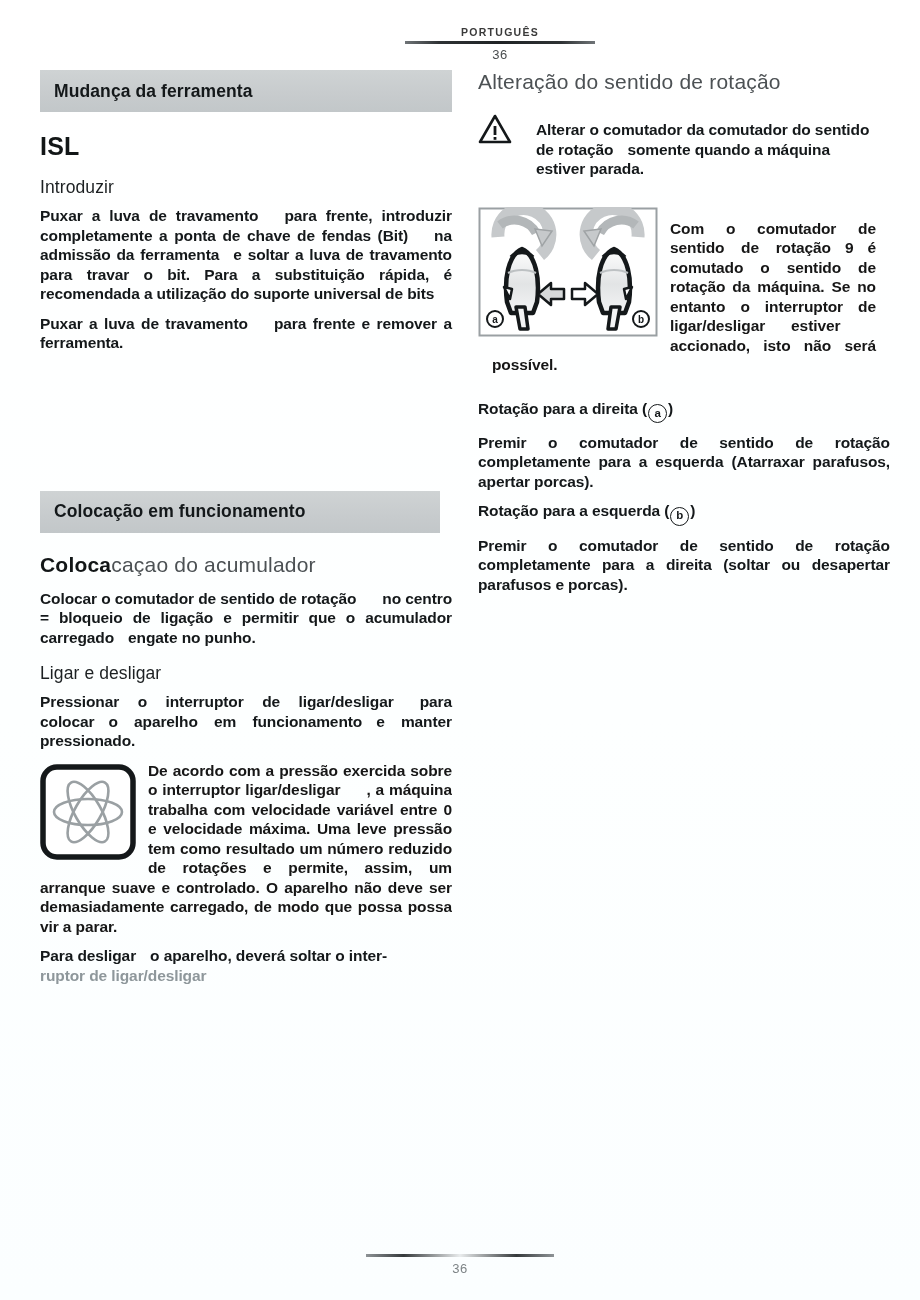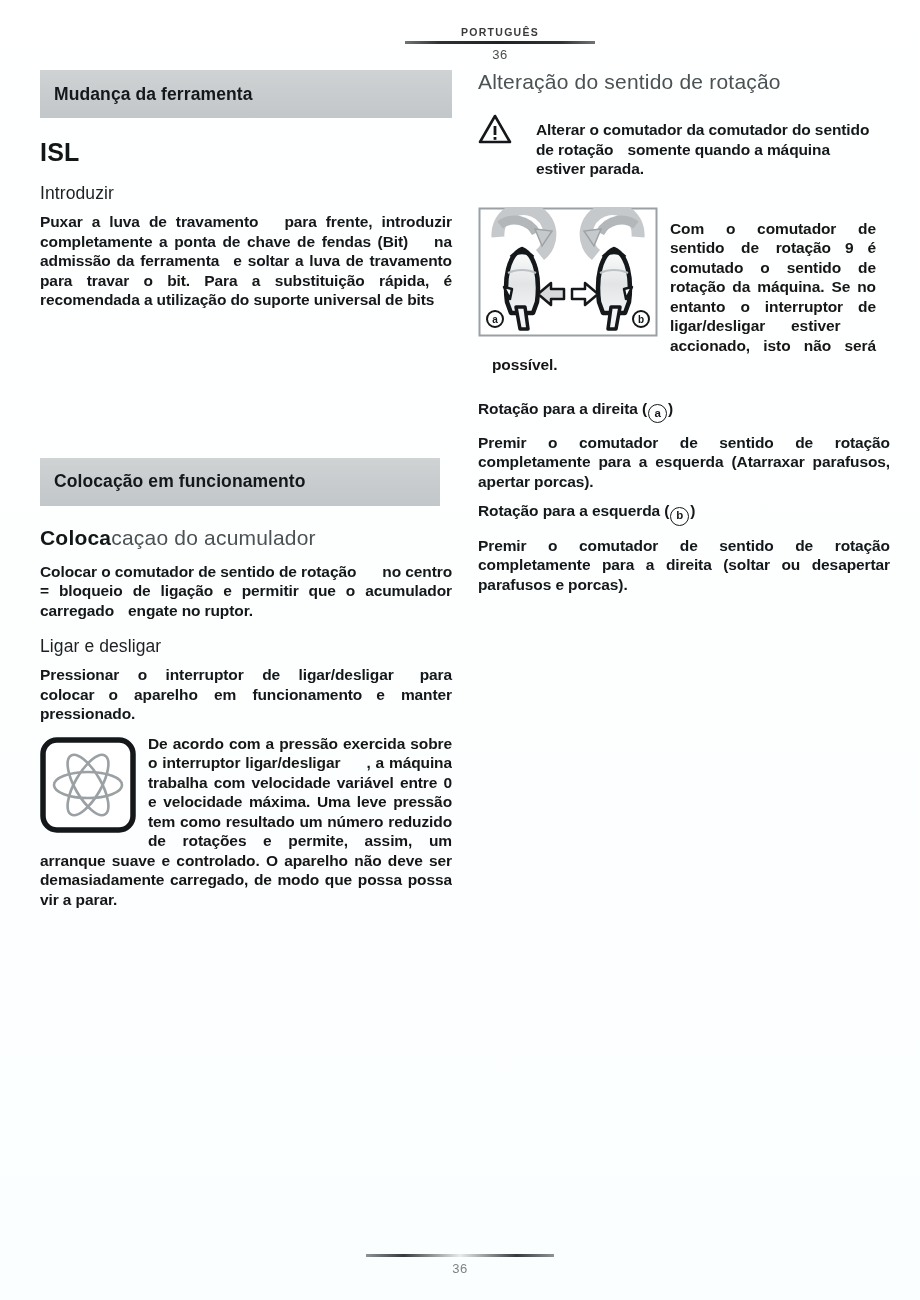--- a/index.html
+++ b/index.html
@@ -53,21 +53,21 @@
   .col {
     position: absolute;
     top: 70px;
   }
   .col-left  { left: 40px;  width: 412px; }
   .col-right { left: 478px; width: 412px; }
 
   
   .secbar {
     background: linear-gradient(180deg, #cfd3d4 0%, #c7cbcd 60%, #c2c7c9 100%);
-    height: 48px;
+    height: 42px;
     display: flex;
     align-items: center;
     padding-left: 14px;
     box-sizing: border-box;
     margin-bottom: 20px;
   }
   .secbar span {
     font-size: 17.5px;
     font-weight: bold;
     color: #14181a;
@@ -207,49 +207,51 @@
       <span>Mudança da ferramenta</span>
     </div>
 
     <h1 class="bigtitle">ISL</h1>
 
     <h3 class="sub">Introduzir</h3>
 
     <p class="body"><span>Puxar a luva de travamento</span><span class="gap"></span><span>para frente, introduzir completamente a ponta de chave de fendas (Bit)</span><span class="gap"></span><span>na admissão da ferramenta</span><span class="gap-sm"></span><span>e soltar a luva de travamento para travar o bit. Para a substituição rápida, é recomendada a utilização do suporte universal de bits</span></p>
 
 
+    <p class="body last"><span>Puxar a luva de travamento</span><span class="gap"></span><span>para frente e remover a ferramenta.</span></p>
 
     <div style="height:138px"></div>
 
     <div class="secbar narrow">
       <span>Colocação em funcionamento</span>
     </div>
 
     <h2 class="light"><b>Coloca</b><span>caçao do acumulador</span></h2>
 
-    <p class="body"><span>Colocar o comutador de sentido de rotação</span><span class="gap"></span><span>no centro = bloqueio de ligação e permitir que o acumulador carregado</span><span class="gap-sm"></span><span>engate no ruptor.</span></p>
+    <p class="body"><span>Colocar o comutador de sentido de rotação</span><span class="gap"></span><span>no centro = bloqueio de ligação e permitir que o acumulador carregado</span><span class="gap-sm"></span><span>engate no punho.</span></p>
 
     <h3 class="sub">Ligar e desligar</h3>
 
     <p class="body"><span>Pressionar o interruptor de ligar/desligar</span><span class="gap"></span><span>para colocar</span><span class="gap-sm"></span><span>o aparelho em funcionamento</span><span class="gap-sm"></span><span>e manter pressionado.</span></p>
 
     <div class="atomwrap">
       <span class="atomicon">
         <svg width="96" height="96" viewBox="0 0 96 96">
           <rect x="3" y="3" width="90" height="90" rx="14" ry="14" fill="#ffffff" stroke="#14181a" stroke-width="5.5"></rect>
           <g fill="none" stroke="#9aa0a3" stroke-width="2.6">
             <ellipse cx="48" cy="48" rx="34" ry="13"></ellipse>
             <ellipse cx="48" cy="48" rx="34" ry="13" transform="rotate(60 48 48)"></ellipse>
             <ellipse cx="48" cy="48" rx="34" ry="13" transform="rotate(120 48 48)"></ellipse>
           </g>
         </svg>
       </span>
       <p><span>De acordo com a pressão exercida sobre o interruptor ligar/desligar</span><span class="gap"></span><span>, a máquina trabalha com velocidade variável entre 0 e velocidade máxima. Uma leve pressão tem como resultado um número reduzido de rotações e permite, assim, um arranque suave e controlado. O aparelho não deve ser demasiadamente carregado, de modo que possa possa vir a parar.</span></p>
     </div>
 
+    <p class="body last"><span>Para desligar</span><span class="gap-sm"></span><span>o aparelho, deverá soltar o inter-</span><br><span class="faded">ruptor de ligar/desligar</span></p>
 
   </div>
 
   <div class="col col-right">
 
     <h2 class="light" style="margin-bottom:14px">Alteração do sentido de rotação</h2>
 
     <div class="warnblock">
       <span class="tri">
         <svg width="34" height="30" viewBox="0 0 34 30">

